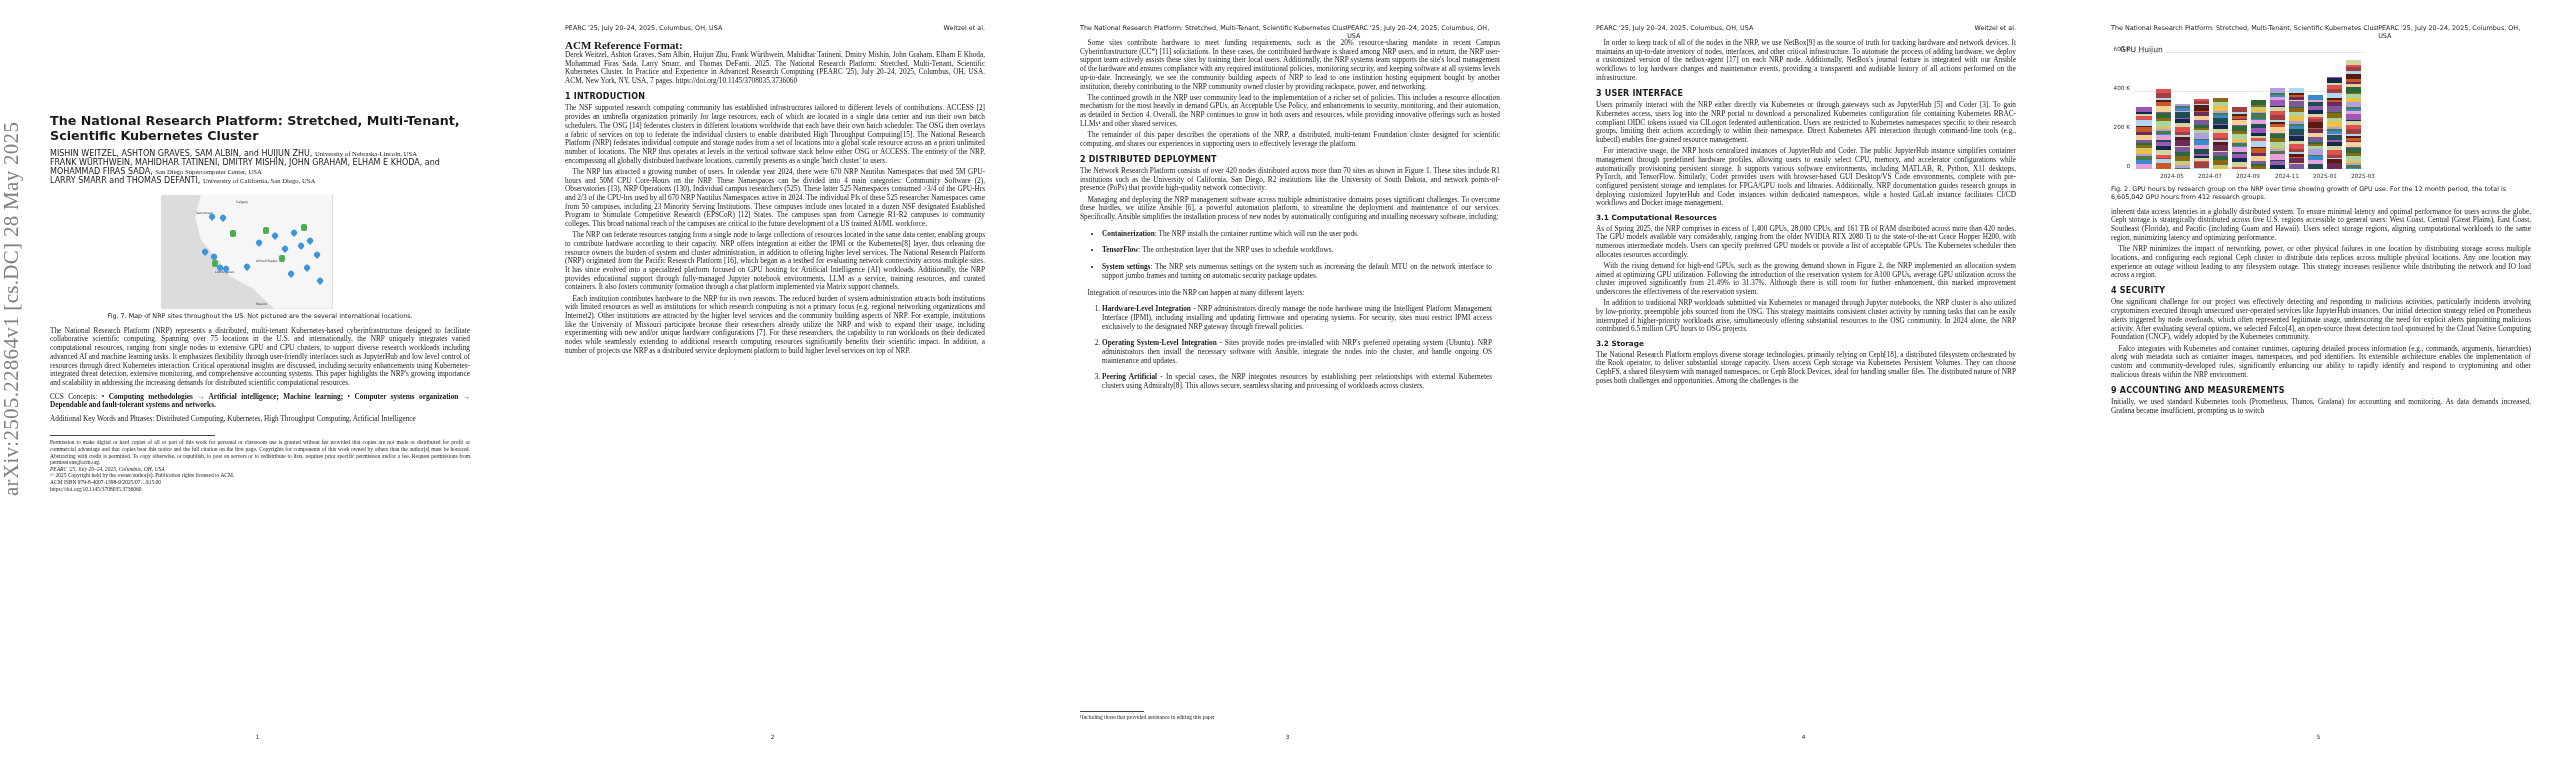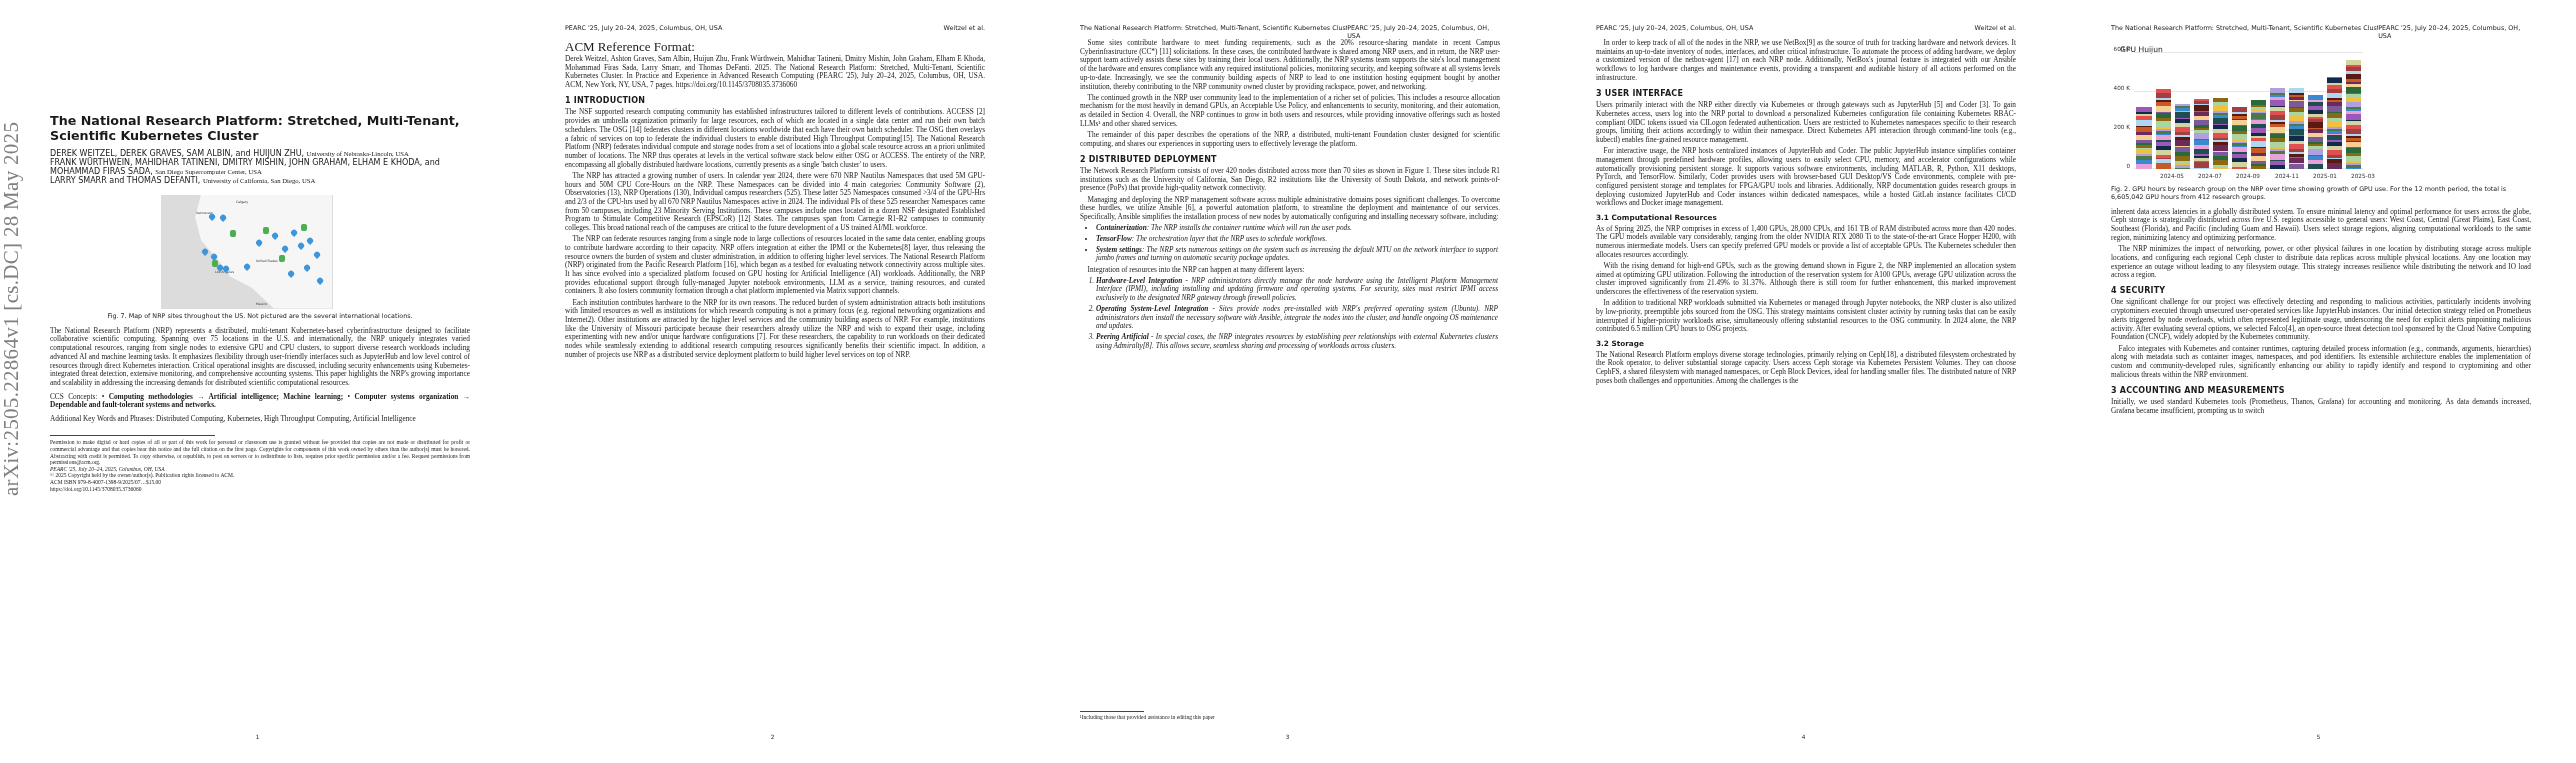--- a/index.html
+++ b/index.html
@@ -10,21 +10,21 @@
   .col { position:absolute; left:50px; width:420px; }
   .runhead { position:absolute; top:24px; left:50px; width:420px; font-family:"DejaVu Sans", sans-serif;
              font-size:6.4px; color:#222; display:flex; justify-content:space-between; }
   .pnum { position:absolute; bottom:23px; left:0; width:515px; text-align:center;
           font-family:"DejaVu Sans", sans-serif; font-size:5.7px; color:#222; }
   p, .para { margin:0 0 2.5px 0; font-size:7.3px; line-height:8.7px; text-align:justify; text-indent:7.6px; }
   p.noind { text-indent:0; }
   h2 { font-family:"DejaVu Sans", sans-serif; font-size:8px; font-weight:bold; margin:6.4px 0 3.2px 0; letter-spacing:0.2px; }
   h3 { font-family:"DejaVu Sans", sans-serif; font-size:7.3px; font-weight:bold; margin:5.1px 0 2.5px 0; }
   ul, ol { margin:1.3px 0 2.5px 0; padding-left:14px; font-size:7.3px; line-height:8.7px; text-align:justify; }
-  li { margin:2px;font-style:italic; }
+  li { margin:8px; }
   .title { font-family:"DejaVu Sans", sans-serif; font-weight:bold; font-size:12.7px; line-height:15.3px; margin:0 0 5.1px 0; }
   .authors { font-family:"DejaVu Sans", sans-serif; font-size:8px; line-height:9.2px; margin:0; }
   .affil { font-family:"Liberation Serif", serif; font-size:6.7px; }
   .arxiv { position:absolute; left:-1.3px; top:496px; transform:rotate(-90deg); transform-origin:0 0;
            font-family:"Liberation Serif", serif; font-size:21px; color:#808080; white-space:nowrap; letter-spacing:0.3px; }
   .figcap { font-family:"DejaVu Sans", sans-serif; font-size:6.4px; line-height:8px; text-align:center; margin:3.8px 0 6.4px 0; }
   .figcap.left { text-align:left; }
   .map { position:relative; width:172px; height:114px; margin:9px 0 0 111px; background:#dcdcdc; overflow:hidden; }
   .land { position:absolute; left:25.4px; top:0; width:146px; height:114px; background:#f6f6f6;
           clip-path: polygon(10% 0,100% 0,100% 100%,60% 100%,45% 82%,30% 72%,22% 58%,10% 40%,6% 20%); }
@@ -45,21 +45,21 @@
   .bullet-label { font-weight:bold; }
 </style>
 </head>
 <body>
 
 <div class="page p1">
   <div class="arxiv">arXiv:2505.22864v1  [cs.DC]  28 May 2025</div>
   <div class="col" style="top:113px;">
     <div class="title">The National Research Platform: Stretched, Multi-Tenant, Scientific Kubernetes Cluster</div>
     <div class="authors">
-      <span>DEREK WEITZEL, DEREK GRAVES, SAM ALBIN, and HUIJUN ZHU,</span>
+      <span>MISHIN WEITZEL, ASHTON GRAVES, SAM ALBIN, and HUIJUN ZHU,</span>
       <span class="affil">University of Nebraska-Lincoln, USA</span>
     </div>
     <div class="authors">
       <span>FRANK WÜRTHWEIN, MAHIDHAR TATINENI, DMITRY MISHIN, JOHN GRAHAM, ELHAM E KHODA, and MOHAMMAD FIRAS SADA,</span>
       <span class="affil">San Diego Supercomputer Center, USA</span>
     </div>
     <div class="authors">
       <span>LARRY SMARR and THOMAS DEFANTI,</span>
       <span class="affil">University of California, San Diego, USA</span>
     </div>
@@ -112,21 +112,21 @@
   </div>
   <div class="pnum">1</div>
 </div>
 
 <div class="page p2">
   <div class="runhead">
     <span>PEARC '25, July 20–24, 2025, Columbus, OH, USA</span>
     <span>Weitzel et al.</span>
   </div>
   <div class="col" style="top:39px;">
-    <div style="font-weight:normal;font-size:13px;">ACM Reference Format:</div>
+    <div style="font-weight:bold;font-size:11px;">ACM Reference Format:</div>
     <p class="noind">Derek Weitzel, Ashton Graves, Sam Albin, Huijun Zhu, Frank Würthwein, Mahidhar Tatineni, Dmitry Mishin, John Graham, Elham E Khoda, Mohammad Firas Sada, Larry Smarr, and Thomas DeFanti. 2025. The National Research Platform: Stretched, Multi-Tenant, Scientific Kubernetes Cluster. In Practice and Experience in Advanced Research Computing (PEARC '25), July 20–24, 2025, Columbus, OH, USA. ACM, New York, NY, USA, 7 pages. https://doi.org/10.1145/3708035.3736060</p>
     <h2>1   INTRODUCTION</h2>
     <p class="noind">The NSF supported research computing community has established infrastructures tailored to different levels of contributions. ACCESS [2] provides an umbrella organization primarily for large resources, each of which are located in a single data center and run their own batch schedulers. The OSG [14] federates clusters in different locations worldwide that each have their own batch scheduler. The OSG then overlays a fabric of services on top to federate the individual clusters to enable distributed High Throughput Computing[15]. The National Research Platform (NRP) federates individual compute and storage nodes from a set of locations into a global scale resource across an a priori unlimited number of locations. The NRP thus operates at levels in the vertical software stack below either OSG or ACCESS. The entirety of the NRP, encompassing all globally distributed hardware locations, currently presents as a single 'batch cluster' to users.</p>
     <p>The NRP has attracted a growing number of users. In calendar year 2024, there were 670 NRP Nautilus Namespaces that used 5M GPU-hours and 50M CPU Core-Hours on the NRP. These Namespaces can be divided into 4 main categories: Community Software (2), Observatories (13), NRP Operations (130), Individual campus researchers (525). These latter 525 Namespaces consumed &gt;3/4 of the GPU-Hrs and 2/3 of the CPU-hrs used by all 670 NRP Nautilus Namespaces active in 2024. The individual PIs of these 525 researcher Namespaces came from 50 campuses, including 23 Minority Serving Institutions. These campuses include ones located in a dozen NSF designated Established Program to Stimulate Competitive Research (EPSCoR) [12] States. The campuses span from Carnegie R1-R2 campuses to community colleges. This broad national reach of the campuses are critical to the future development of a US trained AI/ML workforce.</p>
     <p>The NRP can federate resources ranging from a single node to large collections of resources located in the same data center, enabling groups to contribute hardware according to their capacity. NRP offers integration at either the IPMI or the Kubernetes[8] layer, thus releasing the resource owners the burden of system and cluster administration, in addition to offering higher level services. The National Research Platform (NRP) originated from the Pacific Research Platform [16], which began as a testbed for evaluating network connectivity across multiple sites. It has since evolved into a specialized platform focused on GPU hosting for Artificial Intelligence (AI) workloads. Additionally, the NRP provides educational support through fully-managed Jupyter notebook environments, LLM as a service, training resources, and curated containers. It also fosters community formation through a chat platform implemented via Matrix support channels.</p>
     <p>Each institution contributes hardware to the NRP for its own reasons. The reduced burden of system administration attracts both institutions with limited resources as well as institutions for which research computing is not a primary focus (e.g. regional networking organizations and Internet2). Other institutions are attracted by the higher level services and the community building aspects of NRP. For example, institutions like the University of Missouri participate because their researchers already utilize the NRP and wish to expand their usage, including experimenting with new and/or unique hardware configurations [7]. For these researchers, the capability to run workloads on their dedicated nodes while seamlessly extending to additional research computing resources significantly benefits their scientific impact. In addition, a number of projects use NRP as a distributed service deployment platform to build higher level services on top of NRP.</p>
   </div>
   <div class="pnum">2</div>
 </div>
 
@@ -525,18 +525,18 @@
       <div class="xtick" style="left:160px;">2024-11</div>
       <div class="xtick" style="left:198px;">2025-01</div>
       <div class="xtick" style="left:236px;">2025-03</div>
     </div>
     <div class="figcap left">Fig. 2.  GPU hours by research group on the NRP over time showing growth of GPU use. For the 12 month period, the total is 6,605,042 GPU hours from 412 research groups.</div>
     <p class="noind">inherent data access latencies in a globally distributed system. To ensure minimal latency and optimal performance for users across the globe, Ceph storage is strategically distributed across five U.S. regions accessible to general users: West Coast, Central (Great Plains), East Coast, Southeast (Florida), and Pacific (including Guam and Hawaii). Users select storage regions, aligning computational workloads to the same region, minimizing latency and optimizing performance.</p>
     <p>The NRP minimizes the impact of networking, power, or other physical failures in one location by distributing storage across multiple locations, and configuring each regional Ceph cluster to distribute data replicas across multiple physical locations. Any one location may experience an outage without leading to any filesystem outage. This strategy increases resilience while distributing the network and IO load across a region.</p>
     <h2>4   SECURITY</h2>
     <p class="noind">One significant challenge for our project was effectively detecting and responding to malicious activities, particularly incidents involving cryptominers executed through unsecured user-operated services like JupyterHub instances. Our initial detection strategy relied on Prometheus alerts triggered by node overloads, which often represented legitimate usage, underscoring the need for explicit alerts pinpointing malicious activity. After evaluating several options, we selected Falco[4], an open-source threat detection tool sponsored by the Cloud Native Computing Foundation (CNCF), widely adopted by the Kubernetes community.</p>
     <p>Falco integrates with Kubernetes and container runtimes, capturing detailed process information (e.g., commands, arguments, hierarchies) along with metadata such as container images, namespaces, and pod identifiers. Its extensible architecture enables the implementation of custom and community-developed rules, significantly enhancing our ability to rapidly identify and respond to cryptomining and other malicious threats within the NRP environment.</p>
-    <h2>3   ACCOUNTING AND MEASUREMENTS</h2>
+    <h2>9   ACCOUNTING AND MEASUREMENTS</h2>
     <p class="noind">Initially, we used standard Kubernetes tools (Prometheus, Thanos, Grafana) for accounting and monitoring. As data demands increased, Grafana became insufficient, prompting us to switch</p>
   </div>
   <div class="pnum">5</div>
 </div>
 
 
 </body></html>

